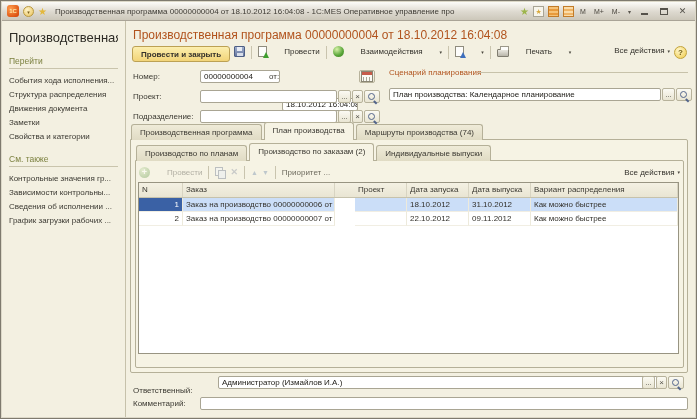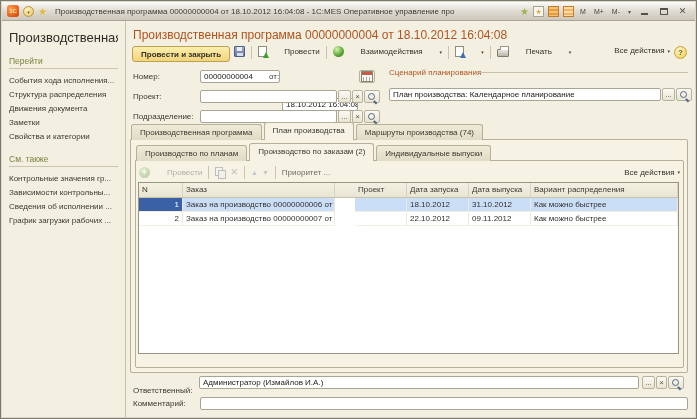--- a/index.html
+++ b/index.html
@@ -270,21 +270,21 @@
         <div class="gcell c-n num">2</div>
         <div class="gcell c-order">Заказ на производство 00000000007 от 18...</div>
         <div class="gcell c-proj"></div>
         <div class="gcell c-start">22.10.2012</div>
         <div class="gcell c-fin">09.11.2012</div>
         <div class="gcell c-var">Как можно быстрее</div>
       </div>
     </div>
 
     <div class="lbl" style="left:7px; top:365px;">Ответственный:</div>
-    <div class="field" style="left:73px; top:355px; width:440px;">Администратор (Измайлов И.А.)</div>
+    <div class="field" style="left:92px; top:355px; width:440px;">Администратор (Измайлов И.А.)</div>
     <button class="mini-btn" style="left:516px; top:355px; width:13px;">...</button>
     <button class="mini-btn" style="left:530px; top:355px; width:11px;">×</button>
     <button class="mini-btn" style="left:542px; top:355px; width:16px;"><span class="i i-zoom"></span></button>
 
     <div class="lbl" style="left:7px; top:378px;">Комментарий:</div>
     <div class="field" style="left:74px; top:376px; width:488px;"></div>
 
   </div>
 </div>
 

